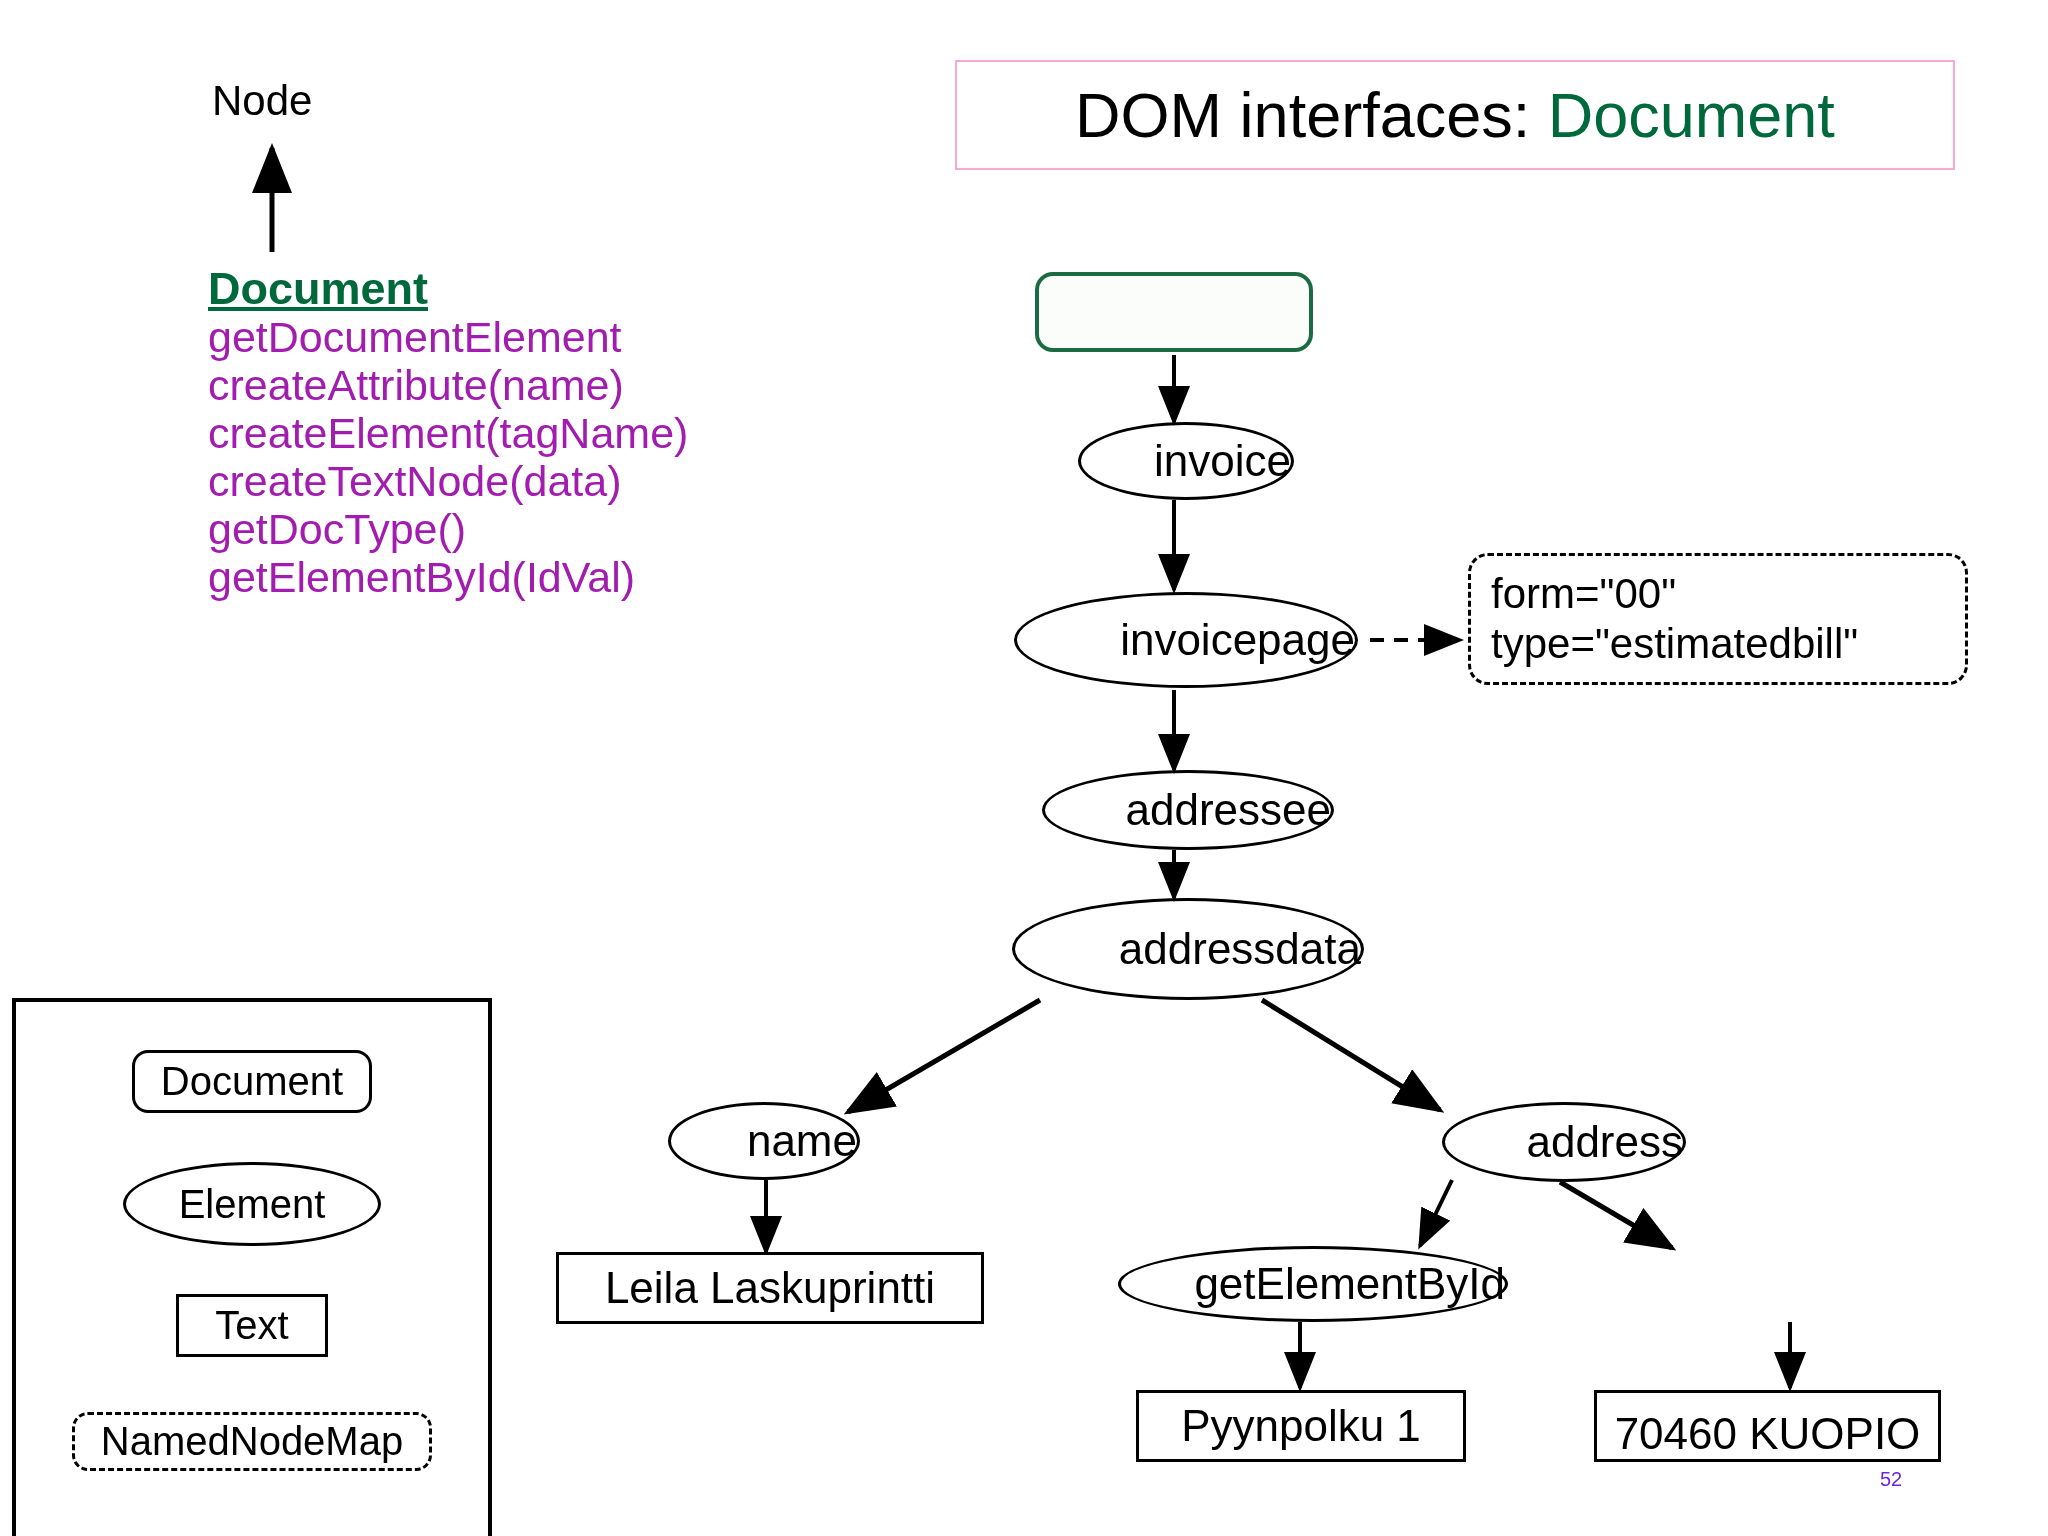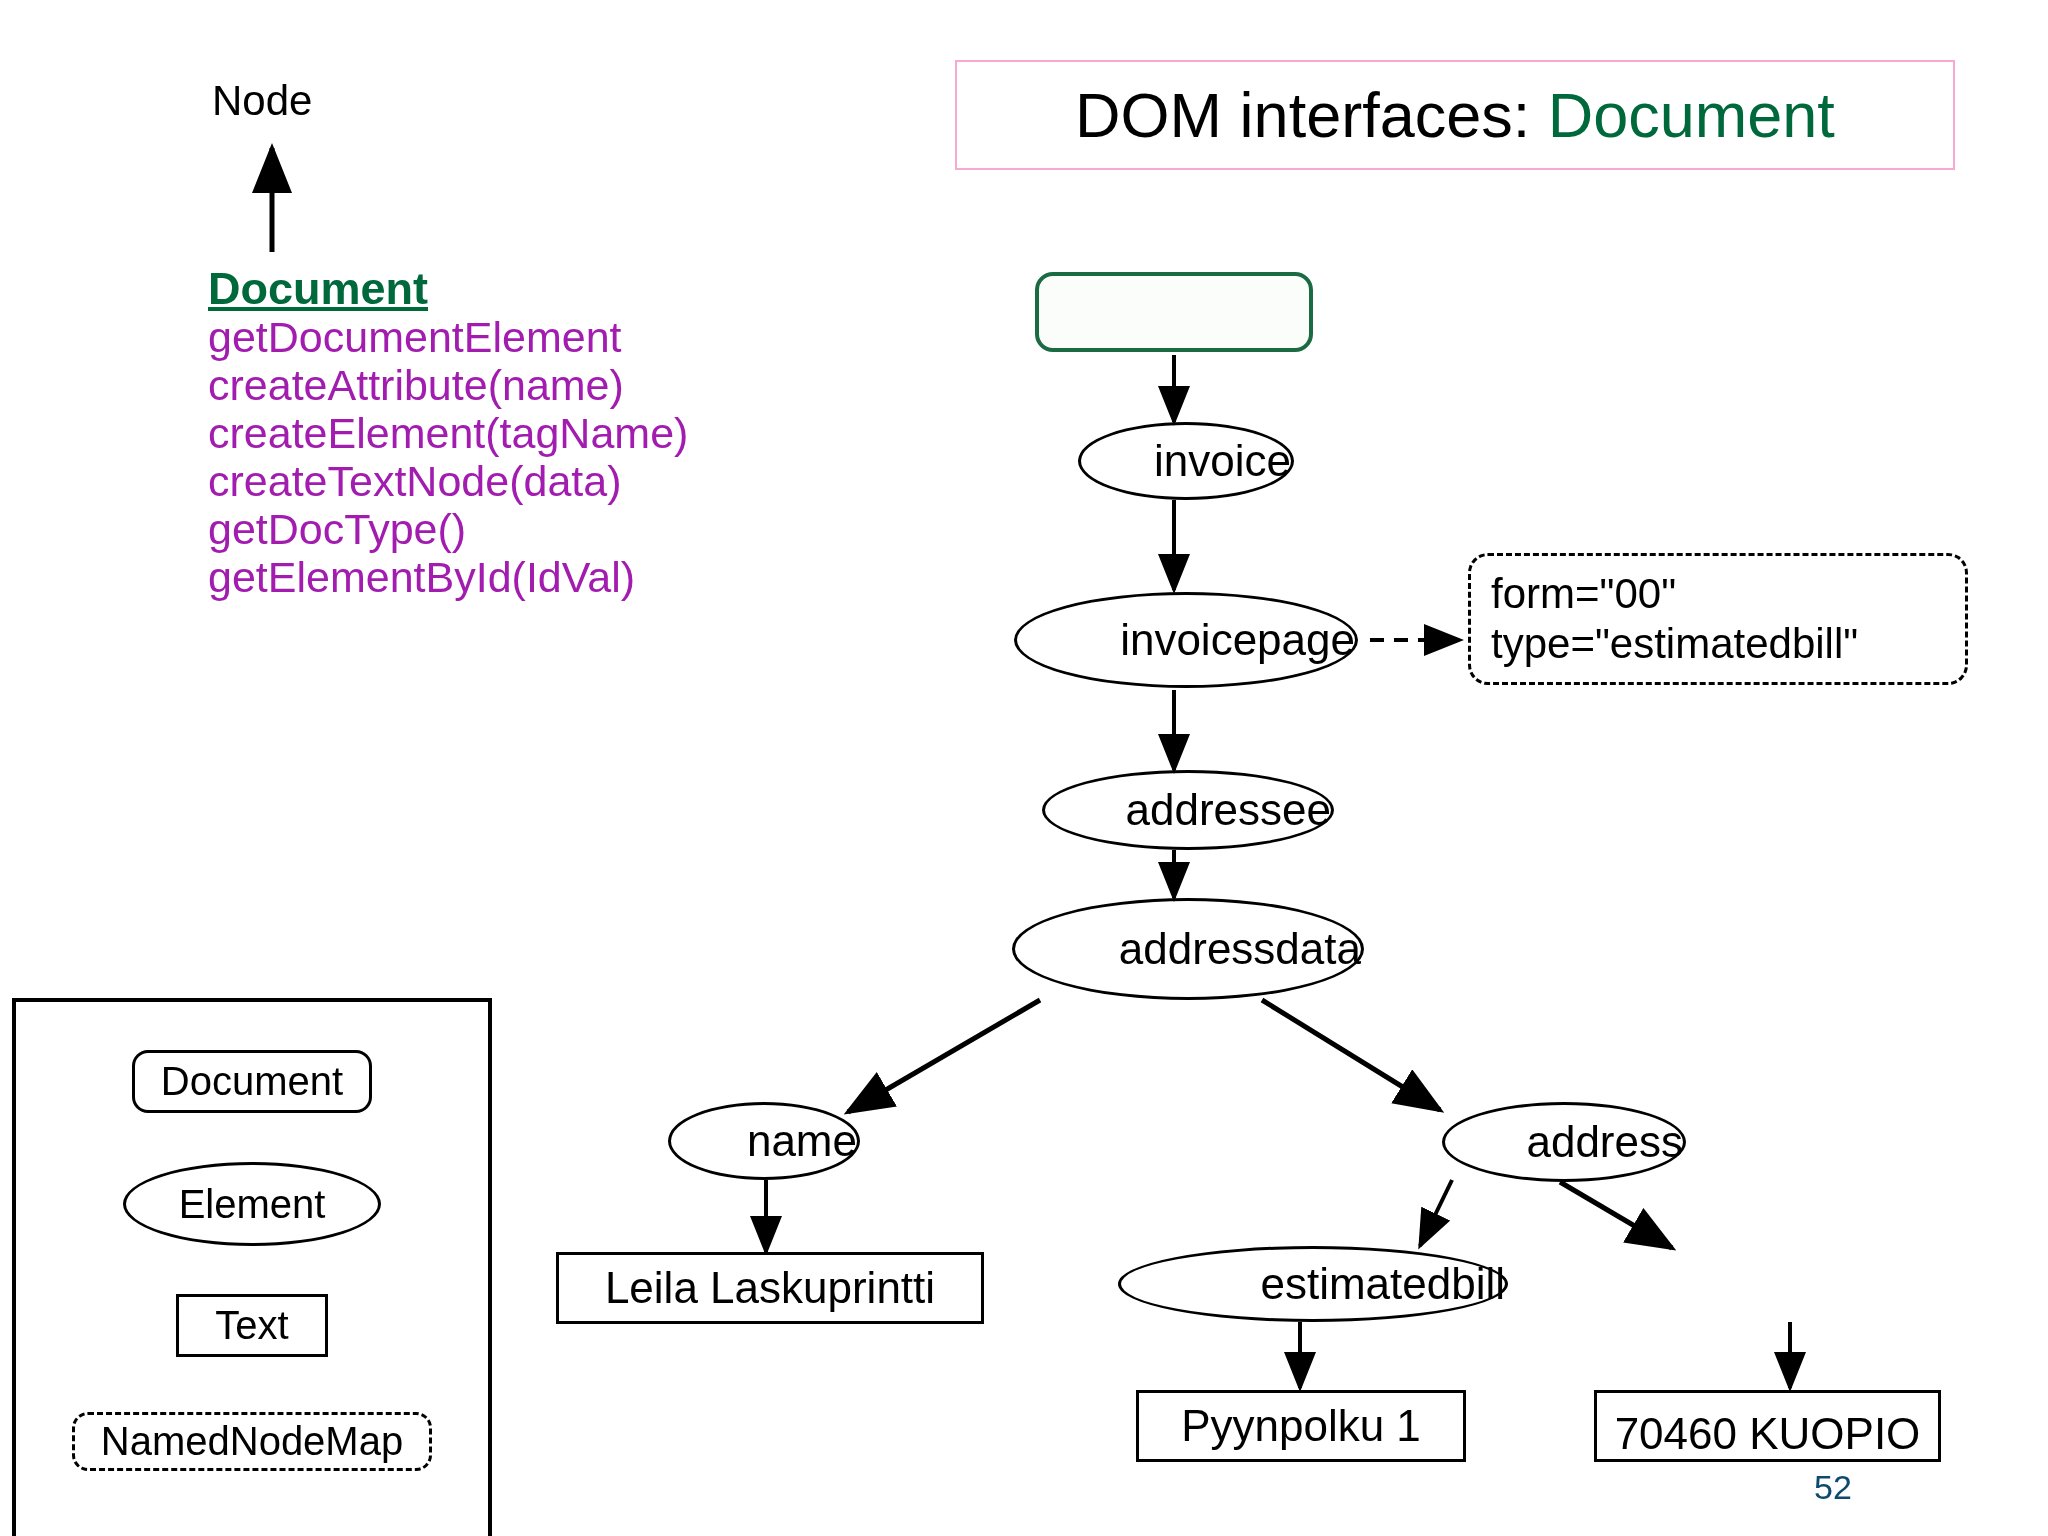--- a/index.html
+++ b/index.html
@@ -196,24 +196,24 @@
   #attr-box .attr-line {
     font-size: 42px;
     color: #000000;
     line-height: 1.18;
     white-space: nowrap;
   }
 
   
   #page-number {
     position: absolute;
-    left: 1814px;
+    left: 1880px;
     top: 1468px;
-    font-size: 34px;
-    color: #0c4a6e;
+    font-size: 20px;
+    color: #6d28d9;
   }
 </style>
 </head>
 <body>
 
 <div id="slide">
 
   <svg id="svg-layer" viewBox="0 0 2048 1536" xmlns="http://www.w3.org/2000/svg">
     <defs>
       <marker id="arrowhead" markerWidth="10" markerHeight="8" refX="9" refY="4" orient="auto" markerUnits="strokeWidth">
@@ -305,21 +305,21 @@
 
   <div class="ellipse-node" style="left:668px; top:1102px; width:192px; height:78px;">
     <span>name</span>
   </div>
 
   <div class="ellipse-node" style="left:1442px; top:1102px; width:244px; height:80px;">
     <span>address</span>
   </div>
 
   <div class="ellipse-node" style="left:1118px; top:1246px; width:390px; height:76px;">
-    <span>estimatedbill</span>
+    <span>getElementById</span>
   </div>
 
 
   <div class="rect-node" style="left:556px; top:1252px; width:428px; height:72px;">
     <span>Leila Laskuprintti</span>
   </div>
 
   <div class="rect-node" style="left:1136px; top:1390px; width:330px; height:72px;">
     <span>Pyynpolku 1</span>
   </div>

